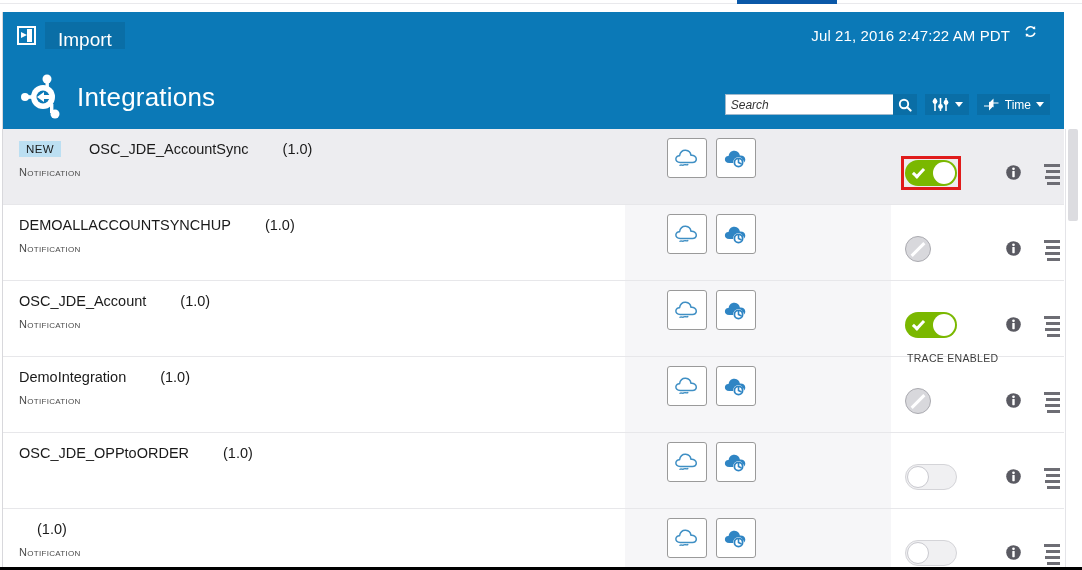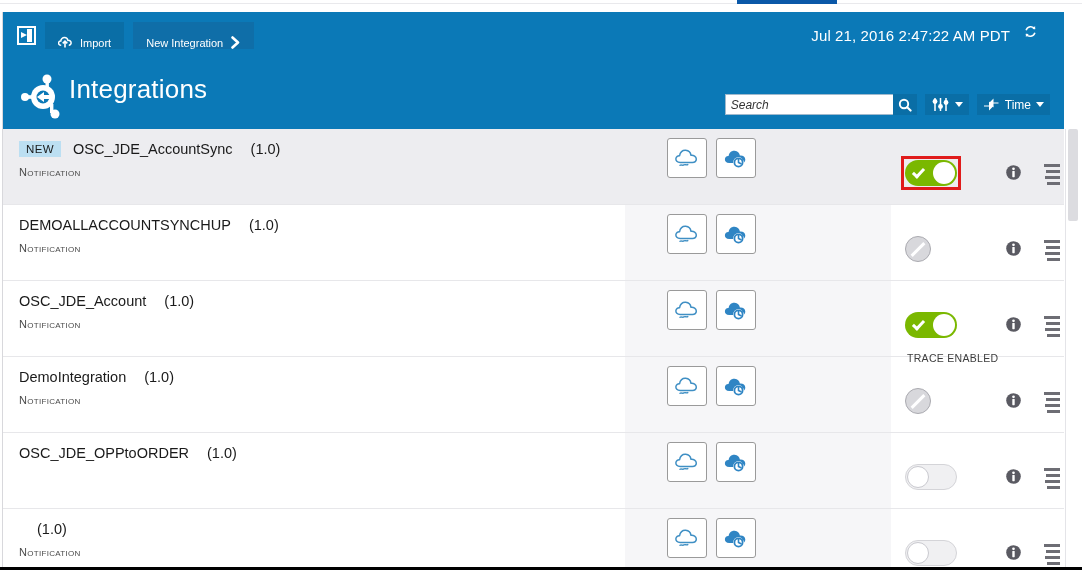--- a/index.html
+++ b/index.html
@@ -53,39 +53,39 @@
   .collapse-btn .arr {
     position: absolute; left: 2px; top: 4px;
     width: 0; height: 0;
     border-top: 3.5px solid transparent;
     border-bottom: 3.5px solid transparent;
     border-left: 6px solid #ffffff;
   }
   .hbtn {
     height: 27px; padding: 0 13px;
     background: #0a6ea6;
-    color: #ffffff; font-size: 11px;
-    display: flex; align-items: flex-end; gap: 7px;
-    cursor: pointer; white-space: nowrap;
+    color: #ffffff; font-size: 19px;
+    display: flex; align-items: flex-start; gap: 7px;
+    cursor: pointer; white-space: nowrap; flex-direction: column;
   }
   .hbtn.light { background: #0f6ea8; }
 
   .timestamp {
     position: absolute; right: 54px; top: 15px;
     color: #ffffff; font-size: 15px; letter-spacing: 0.1px;
     white-space: nowrap;
   }
   .refresh-icon {
     position: absolute; right: 26px; top: 12px;
     color: #ffffff; font-size: 16px; line-height: 1; cursor: pointer;
   }
 
   .title-row {
     position: absolute; left: 14px; top: 62px;
-    display: flex; gap: 4px;
+    display: flex; align-items: center; gap: 12px;
   }
   .app-logo { width: 48px; height: 46px; }
   .page-title {
     color: #ffffff; font-size: 26px; font-weight: normal;
     letter-spacing: 0.2px;
   }
 
   
   .search-cluster {
     position: absolute; right: 14px; top: 82px;
@@ -133,21 +133,21 @@
     border-bottom: 1px solid #e7e7ea;
     display: flex; align-items: stretch;
   }
   .row.shaded { background: #ededf0; }
   .row.shaded .col-icons { background: #ededf0; }
   .row-left {
     width: 622px; padding: 12px 0 0 16px;
     position: relative; z-index: 2;
   }
   .name-line {
-    display: flex; align-items: baseline; gap: 0;
+    display: flex; align-items: baseline; gap: 16px;
     font-size: 14.5px; color: #1a1a1a;
   }
   .badge-new {
     background: #bcdff2; color: #1a1a1a;
     font-size: 11.5px; letter-spacing: 0.4px;
     padding: 2px 7px; margin-right: 12px;
     align-self: center;
   }
   .int-name { color: #1a1a1a; font-size: 14.5px; }
   .int-ver { color: #1a1a1a; font-size: 14.5px; margin-left: 18px; }
@@ -255,26 +255,20 @@
       </div>
 
       <div class="hbtn">
         <svg width="15" height="14" viewBox="0 0 15 14">
           <path d="M3.2 10.2 C1.3 10.2 0.4 8.9 0.6 7.7 C0.8 6.6 1.8 5.9 2.8 6 C2.9 3.9 4.6 2.5 6.6 2.6 C8.3 2.7 9.6 3.9 9.9 5.4 C11.6 5.2 13 6.3 13.1 7.8 C13.2 9.2 12.2 10.2 10.8 10.2" fill="none" stroke="#ffffff" stroke-width="1.5"></path>
           <path d="M7 12.6 L7 6.4 M4.7 8.4 L7 6.1 L9.3 8.4" fill="none" stroke="#ffffff" stroke-width="1.6"></path>
         </svg>
         <span>Import</span>
       </div>
 
-      <div class="hbtn light">
-        <span>New Integration</span>
-        <svg width="11" height="13" viewBox="0 0 11 13">
-          <path d="M2.5 1.5 L8 6.5 L2.5 11.5" fill="none" stroke="#ffffff" stroke-width="2.6" stroke-linecap="round" stroke-linejoin="round"></path>
-        </svg>
-      </div>
     </div>
 
     <div class="timestamp">Jul 21, 2016 2:47:22 AM PDT</div>
     <div class="refresh-icon">
       <svg width="15" height="15" viewBox="0 0 16 16">
         <path d="M12.6 5.2 A5.2 5.2 0 0 0 3.3 6.6" fill="none" stroke="#ffffff" stroke-width="1.6"></path>
         <path d="M3.4 10.8 A5.2 5.2 0 0 0 12.7 9.4" fill="none" stroke="#ffffff" stroke-width="1.6"></path>
         <path d="M12.9 2.2 L13 5.5 L9.9 5.4 Z" fill="#ffffff"></path>
         <path d="M3.1 13.8 L3 10.5 L6.1 10.6 Z" fill="#ffffff"></path>
       </svg>

